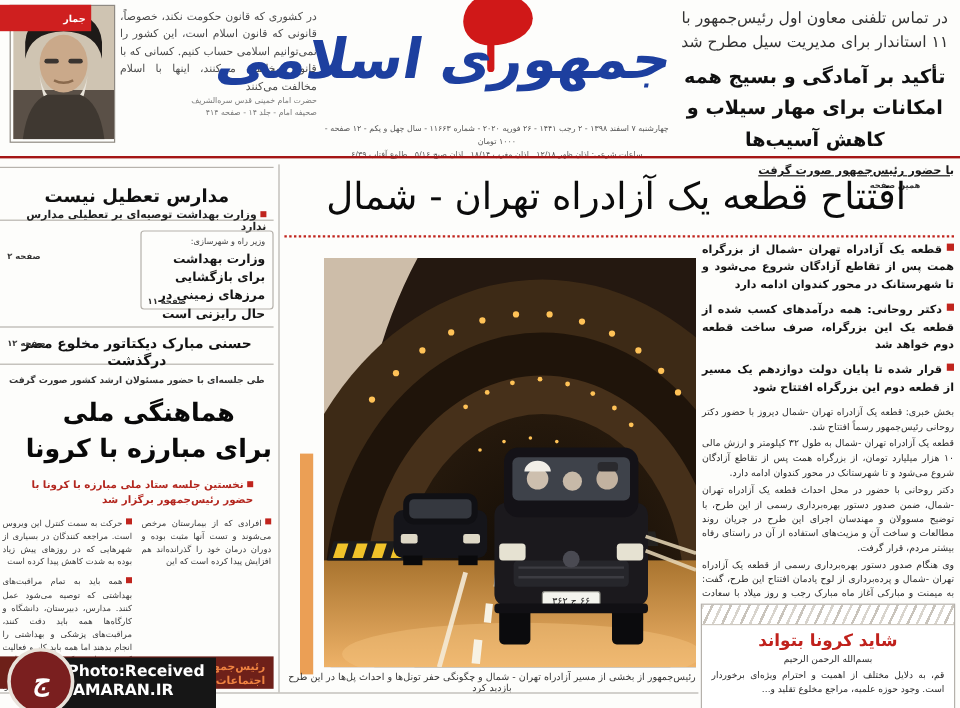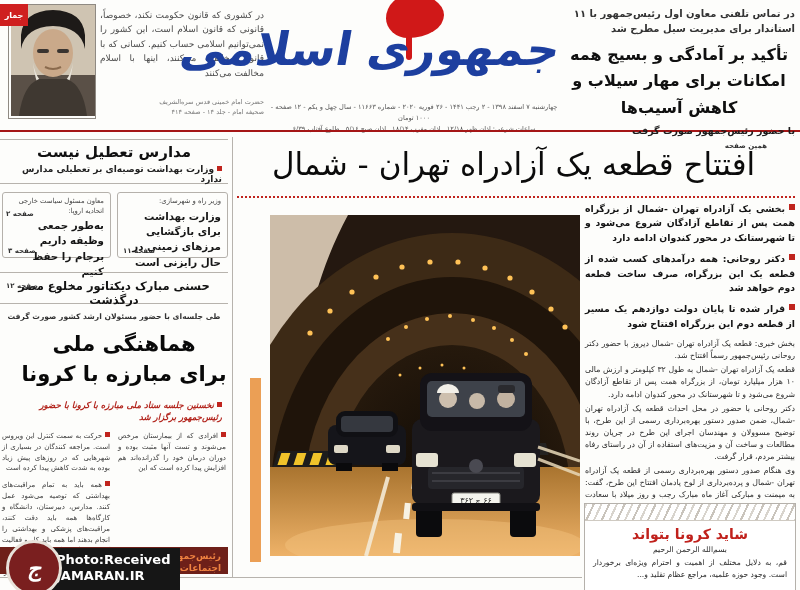--- a/index.html
+++ b/index.html
@@ -10,21 +10,21 @@
   .bsq{display:inline-block;width:6px;height:6px;background:#c0241d;margin-left:4px;vertical-align:2px;}
   .bsq-s{display:inline-block;width:5px;height:5px;background:#c0241d;margin-left:3px;vertical-align:1px;}
   .pageref{font-size:7px;color:#333;font-weight:bold;}
   .hairline{background:#b7b3ad;}
   
   .quote{font-family:"DejaVu Serif",serif;font-size:9px;line-height:1.6;color:#4a4a4a;text-align:justify;}
   .attrib{font-size:6.5px;color:#777;line-height:1.5;}
   .logo-text{font-size:46px;font-weight:bold;color:#1d3f9f;transform:skewX(-10deg);
              white-space:nowrap;letter-spacing:-2px;}
   .dateline{font-size:6.6px;color:#555;line-height:1.65;text-align:center;}
-  .flood-kicker{font-size:10px;color:#333;line-height:1.5;text-align:right;font-weight:bold;}
+  .flood-kicker{font-size:13px;color:#333;line-height:1.5;text-align:center;}
   .flood-head{font-size:16px;font-weight:bold;color:#101010;line-height:1.65;text-align:center;}
   
   .lead-kicker{font-size:9.5px;font-weight:bold;color:#1b1b1b;text-align:right;}
   .lead-head{font-size:31px;font-weight:normal;color:#0b0b0b;white-space:nowrap;text-align:center;letter-spacing:-1px;}
   .lead-bullet{font-size:9.3px;font-weight:bold;color:#151515;line-height:1.55;text-align:justify;margin:0 0 7px 0;}
   .lead-body{font-size:7.8px;color:#2a2a2a;line-height:1.55;text-align:justify;margin:0 0 2px 0;}
   .more{font-size:7.5px;font-weight:bold;color:#111;text-align:left;}
   .caption{font-size:8px;color:#333;text-align:center;}
   
   .sb-head1{font-size:15px;font-weight:bold;color:#101010;text-align:center;}
@@ -68,27 +68,27 @@
       <rect x="0" y="70" width="84" height="41" fill="#5a5047"></rect>
       <path d="M10,30 Q12,6 42,5 Q72,6 74,30 L74,44 Q70,22 42,21 Q14,22 10,44 Z" fill="#1d1a18"></path>
       <ellipse cx="42" cy="48" rx="20" ry="24" fill="#caa98a"></ellipse>
       <path d="M22,58 Q26,92 42,95 Q58,92 62,58 Q58,80 42,82 Q26,80 22,58 Z" fill="#e9e4da"></path>
       <rect x="26" y="44" width="12" height="4" rx="2" fill="#3a3430"></rect>
       <rect x="46" y="44" width="12" height="4" rx="2" fill="#3a3430"></rect>
       <path d="M34,62 Q42,66 50,62" stroke="#8a6a4d" stroke-width="2" fill="none"></path>
       <path d="M8,111 Q12,80 28,74 L56,74 Q72,80 76,111 Z" fill="#3f3831"></path>
     </svg>
   </div>
-  <div class="abs wm-tab" style="left:0;top:4px;width:28px;height:22px;z-index:40;">
+  <div class="abs wm-tab" style="left:0;top:4px;width:28px;height:22px;z-index:40;padding-left:48px;">
     <span>جمار</span>
   </div>
 
   <div class="abs rtl" style="left:100px;top:8px;width:164px;">
     <div class="quote">در کشوری که قانون حکومت نکند، خصوصاً، قانونی که قانون اسلام است، این کشور را نمی‌توانیم اسلامی حساب کنیم. کسانی که با قانون مخالفت می‌کنند، اینها با اسلام مخالفت می‌کنند</div>
-    <div class="attrib" style="margin-top:18px;">
+    <div class="attrib" style="margin-top:0;">
       <div>حضرت امام خمینی قدس سره‌الشریف</div>
       <div>صحیفه امام - جلد ۱۴ - صفحه ۴۱۴</div>
     </div>
   </div>
 
   <div class="abs" style="left:268px;top:0;width:292px;height:104px;">
     <div class="abs" style="left:118px;top:-6px;width:58px;height:44px;background:#d01818;
          border-radius:46% 54% 62% 38% / 55% 48% 52% 45%;"></div>
     <div class="abs" style="left:138px;top:34px;width:6px;height:26px;background:#d01818;border-radius:0 0 4px 4px;"></div>
     <div class="abs logo-text" style="left:0;top:22px;width:292px;text-align:center;">جمهوری اسلامی</div>
@@ -99,55 +99,50 @@
   </div>
 
   <div class="abs rtl" style="left:563px;top:6px;width:232px;">
     <div class="flood-kicker">در تماس تلفنی معاون اول رئیس‌جمهور با ۱۱ استاندار برای مدیریت سیل مطرح شد</div>
     <div class="flood-head" style="margin-top:6px;">تأکید بر آمادگی و بسیج همه امکانات برای مهار سیلاب و کاهش آسیب‌ها</div>
     <div class="pageref" style="margin-top:21px;padding-right:28px;">همین صفحه</div>
   </div>
 
   <div class="abs" style="left:0;top:130px;width:800px;height:2px;background:#a51616;"></div>
 
-  <div class="abs lead-kicker" style="left:240px;top:125px;width:555px;">با حضور رئیس‌جمهور صورت گرفت</div>
+  <div class="abs lead-kicker" style="left:240px;top:137px;width:555px;text-decoration:underline;">با حضور رئیس‌جمهور صورت گرفت</div>
   <div class="abs lead-head" style="left:232px;top:146px;width:563px;">افتتاح قطعه یک آزادراه تهران - شمال</div>
   <div class="abs" style="left:237px;top:196px;width:558px;border-top:2px dotted #c0241d;"></div>
 
   <div class="abs hairline" style="left:232px;top:137px;width:1px;height:440px;"></div>
 
-  <div class="abs rtl" style="left:0;top:139px;width:228px;height:45px;border-top:1px solid #b7b3ad;border-bottom:1px solid #b7b3ad;padding:3px 6px;box-sizing:border-box;">
+  <div class="abs rtl" style="left:0;top:139px;width:228px;height:45px;border-top:1px solid #b7b3ad;border-bottom:1px solid #b7b3ad;padding:14px 6px;box-sizing:border-box;">
     <div class="sb-head1">مدارس تعطیل نیست</div>
     <div class="sb-sub"><span class="bsq-s"></span><span>وزارت بهداشت توصیه‌ای بر تعطیلی مدارس ندارد</span></div>
     <div class="pageref abs" style="left:6px;top:26px;margin-top:44px;">صفحه ۲</div>
   </div>
 
   <div class="abs rtl sb-box" style="left:117px;top:192px;width:111px;height:66px;">
     <div class="k">وزیر راه و شهرسازی:</div>
     <div class="h">وزارت بهداشت برای بازگشایی مرزهای زمینی در حال رایزنی است</div>
     <div class="pageref abs" style="left:5px;bottom:2px;">صفحه ۱۱</div>
-  </div>
-  <div class="abs rtl sb-box" style="left:2px;top:192px;width:109px;height:66px;">
-    <div class="k">معاون مسئول سیاست خارجی اتحادیه اروپا:</div>
-    <div class="h">به‌طور جمعی وظیفه داریم برجام را حفظ کنیم</div>
-    <div class="pageref abs" style="left:5px;bottom:2px;">صفحه ۳</div>
   </div>
 
   <div class="abs rtl" style="left:0;top:272px;width:228px;height:32px;border-top:1px solid #b7b3ad;border-bottom:1px solid #b7b3ad;padding:6px 6px 0 6px;box-sizing:border-box;">
     <div class="sb-head2">حسنی مبارک دیکتاتور مخلوع مصر درگذشت</div>
     <div class="pageref abs" style="left:6px;top:9px;">صفحه ۱۲</div>
   </div>
 
   <div class="abs rtl" style="left:0;top:312px;width:228px;">
     <div class="co-kicker">طی جلسه‌ای با حضور مسئولان ارشد کشور صورت گرفت</div>
     <div class="co-head" style="margin-top:8px;padding-left:20px;">
       <div>هماهنگی ملی</div>
       <div>برای مبارزه با کرونا</div>
     </div>
-    <div class="co-sub" style="margin-top:9px;padding:0 6px;font-style:italic;">
+    <div class="co-sub" style="margin-top:9px;padding:0 17px;">
       <span class="bsq-s"></span><span>نخستین جلسه ستاد ملی مبارزه با کرونا با حضور رئیس‌جمهور برگزار شد</span>
     </div>
     <div style="display:flex;gap:8px;margin-top:8px;padding:0 2px;">
       <div class="co-col" style="width:108px;">
         <p><span class="bsq-s"></span><span>افرادی که از بیمارستان مرخص می‌شوند و تست آنها مثبت بوده و دوران درمان خود را گذرانده‌اند هم افزایش پیدا کرده است که این</span></p>
       </div>
       <div class="co-col" style="width:108px;">
         <p><span class="bsq-s"></span><span>حرکت به سمت کنترل این ویروس است. مراجعه کنندگان در بسیاری از شهرهایی که در روزهای پیش زیاد بوده به شدت کاهش پیدا کرده است</span></p>
         <p><span class="bsq-s"></span><span>همه باید به تمام مراقبت‌های بهداشتی که توصیه می‌شود عمل کنند. مدارس، دبیرستان، دانشگاه و کارگاه‌ها همه باید دقت کنند، مراقبت‌های پزشکی و بهداشتی را انجام بدهند اما همه باید کار و فعالیت کنیم و این یکی از نقشه‌ها و توطئه‌های دشمنان ما است که با هراس‌افکنی زیاد در جامعه، کشور را به تعطیلی بکشانند</span></p>
       </div>
@@ -260,38 +255,39 @@
         <rect x="142" y="288" width="128" height="8" rx="3" fill="#111014"></rect>
       </g>
 
       <g stroke="#e9d9b8" stroke-width="3" opacity="0.85">
         <line x1="268" y1="232" x2="310" y2="246"></line>
           <line x1="268" y1="244" x2="310" y2="260"></line>
       </g>
     </svg>
   </div>
 
+  <div class="abs caption rtl" style="left:238px;top:560px;width:344px;">رئیس‌جمهور از بخشی از مسیر آزادراه تهران - شمال و چگونگی حفر تونل‌ها و احداث پل‌ها در این طرح بازدید کرد</div>
   <div class="abs hairline" style="left:0;top:577px;width:582px;height:1px;"></div>
 
   <div class="abs rtl" style="left:585px;top:202px;width:210px;">
-    <p class="lead-bullet"><span class="bsq"></span><span>بخشی یک آزادراه تهران -شمال از بزرگراه همت پس از تقاطع آزادگان شروع می‌شود و تا شهرستانک در محور کندوان ادامه دارد</span></p>
+    <p class="lead-bullet"><span class="bsq"></span><span>قطعه یک آزادراه تهران -شمال از بزرگراه همت پس از تقاطع آزادگان شروع می‌شود و تا شهرستانک در محور کندوان ادامه دارد</span></p>
     <p class="lead-bullet"><span class="bsq"></span><span>دکتر روحانی: همه درآمدهای کسب شده از قطعه یک این بزرگراه، صرف ساخت قطعه دوم خواهد شد</span></p>
     <p class="lead-bullet"><span class="bsq"></span><span>قرار شده تا پایان دولت دوازدهم یک مسیر از قطعه دوم این بزرگراه افتتاح شود</span></p>
     <p class="lead-body" style="margin-top:4px;">بخش خبری: قطعه یک آزادراه تهران -شمال دیروز با حضور دکتر روحانی رئیس‌جمهور رسماً افتتاح شد.</p>
     <p class="lead-body">قطعه یک آزادراه تهران -شمال به طول ۳۲ کیلومتر و ارزش مالی ۱۰ هزار میلیارد تومان، از بزرگراه همت پس از تقاطع آزادگان شروع می‌شود و تا شهرستانک در محور کندوان ادامه دارد.</p>
     <p class="lead-body">دکتر روحانی با حضور در محل احداث قطعه یک آزادراه تهران -شمال، ضمن صدور دستور بهره‌برداری رسمی از این طرح، با توضیح مسوولان و مهندسان اجرای این طرح در جریان روند مطالعات و ساخت آن و مزیت‌های استفاده از آن در راستای رفاه بیشتر مردم، قرار گرفت.</p>
     <p class="lead-body">وی هنگام صدور دستور بهره‌برداری رسمی از قطعه یک آزادراه تهران -شمال و پرده‌برداری از لوح یادمان افتتاح این طرح، گفت: به میمنت و مبارکی آغاز ماه مبارک رجب و روز میلاد با سعادت امام محمد باقر(ع) قطعه یک بسیار مهم شمال از تهران تا سه راه شهرستانک که در واقع نمایشی از قدرت مهندسی مهندسان ایرانی است را افتتاح می‌کنیم.</p>
     <div class="more">بقیه در صفحه ۳</div>
   </div>
 
   <div class="abs note-box rtl" style="left:584px;top:503px;width:212px;height:90px;overflow:hidden;">
     <div class="note-pattern"></div>
     <div class="note-title">شاید کرونا بتواند</div>
     <div class="basmala">بسم‌الله الرحمن الرحیم</div>
-    <div class="note-body">قم، به دلایل مختلف از اهمیت و احترام ویژه‌ای برخوردار است. وجود حوزه علمیه، مراجع عظام تقلید و...</div>
+    <div class="note-body">قم، به دلایل مختلف از اهمیت و احترام ویژه‌ای برخوردار است. وجود حوزه علمیه، مراجع مخلوع تقلید و...</div>
   </div>
 
   <div class="abs wm-box" style="left:44px;top:548px;z-index:45;">
     <div class="l1">Photo:Received</div>
     <div class="l1">JAMARAN.IR</div>
   </div>
   <div class="abs wm-circle" style="left:6px;top:540px;z-index:46;">
     <span>ج</span>
   </div>
 

